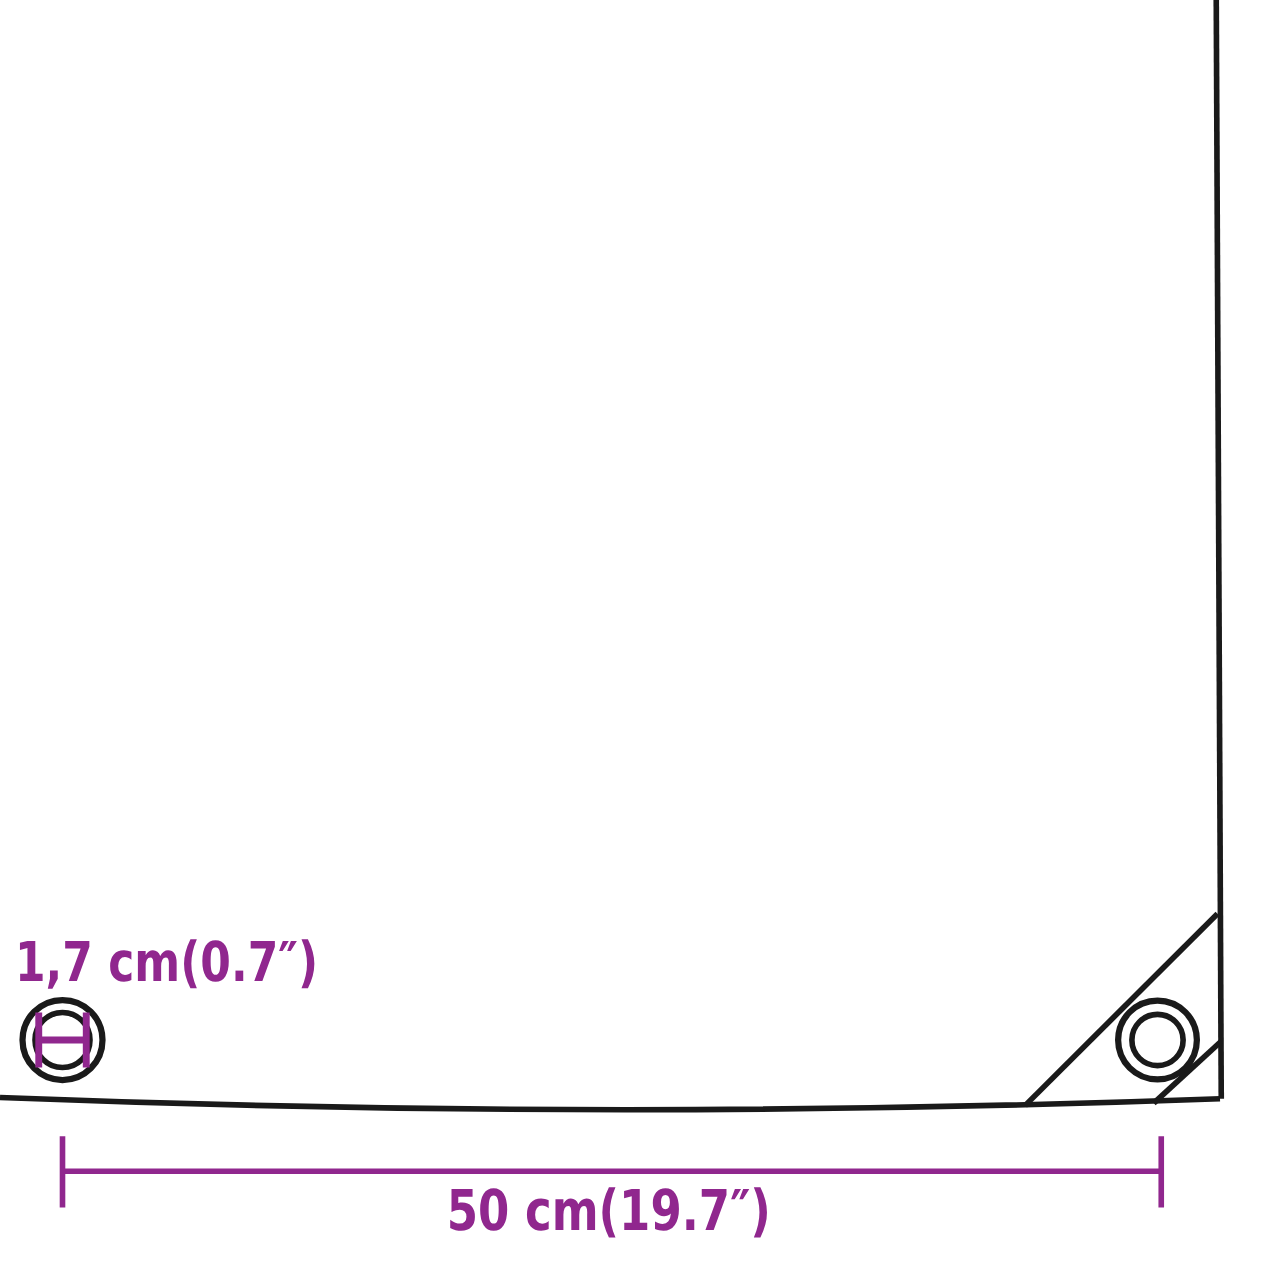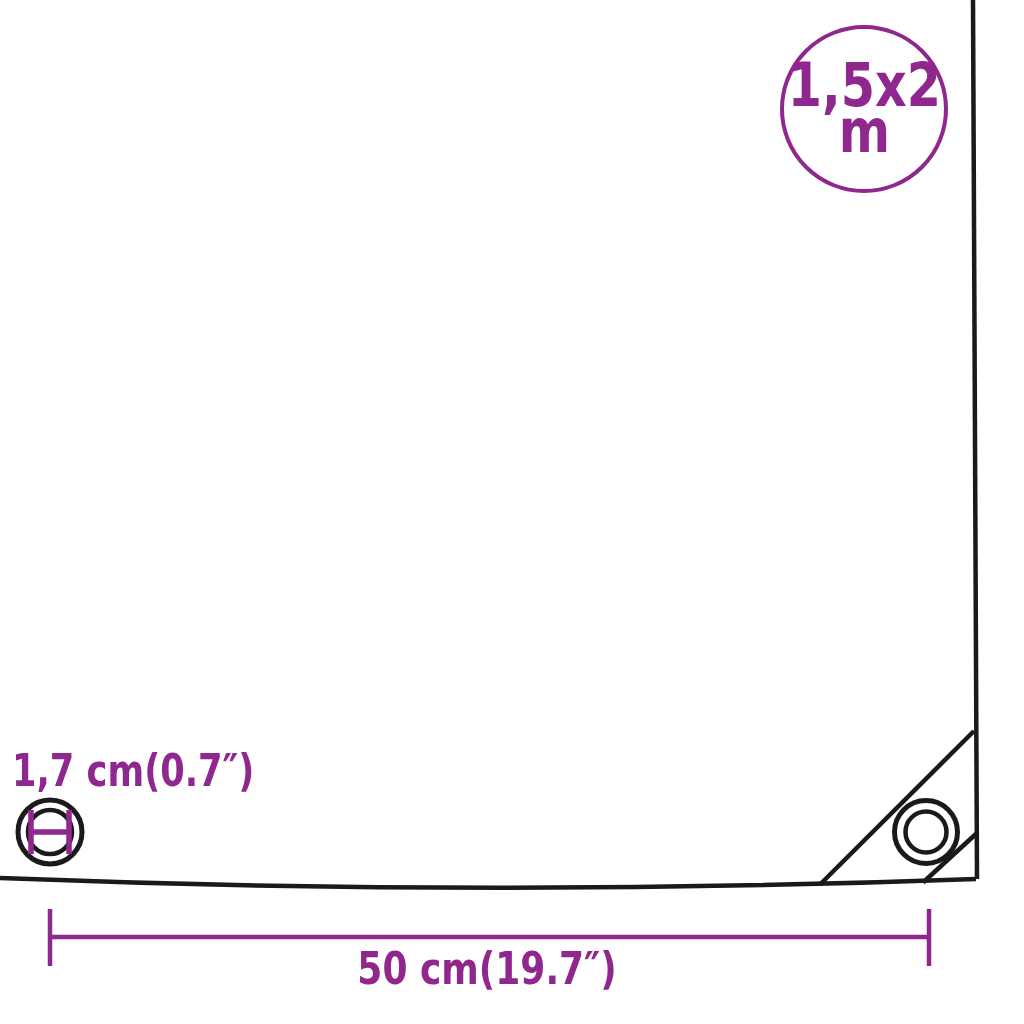--- a/index.html
+++ b/index.html
@@ -65,23 +65,17 @@
       <path class="sp" stroke-width="5.5" d="M 31 810 L 31 854 M 69 810 L 69 854 M 31 832 L 69 832"></path>
     </g>
 
     <g>
       <path class="sp" stroke-width="4.5" d="M 50 937 L 929 937"></path>
       <path class="sp" stroke-width="4.5" d="M 50 909 L 50 966"></path>
       <path class="sp" stroke-width="4.5" d="M 929 909 L 929 966"></path>
     </g>
   </svg>
 
-  <div class="size-badge">
-    <div class="size-badge-inner">
-      <div>1,5x2</div>
-      <div>m</div>
-    </div>
-  </div>
 
   <div class="label label-diameter">1,7 cm(0.7″)</div>
   <div class="label label-spacing">50 cm(19.7″)</div>
 
 </div>
 
 </body></html>

